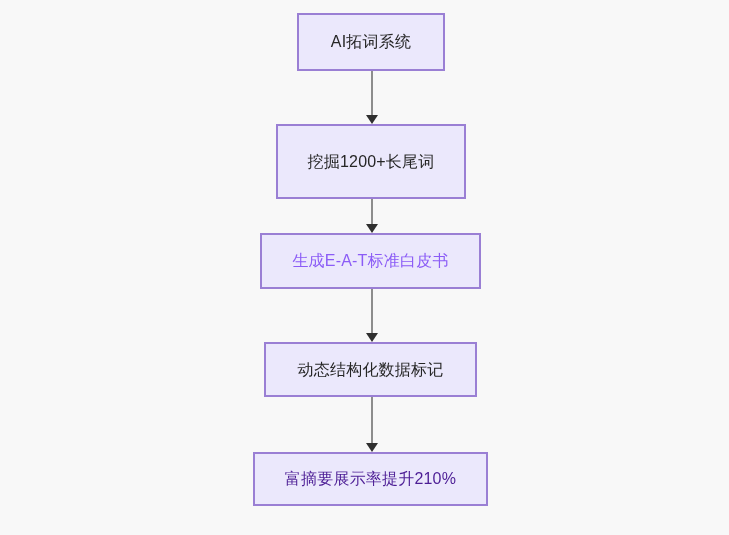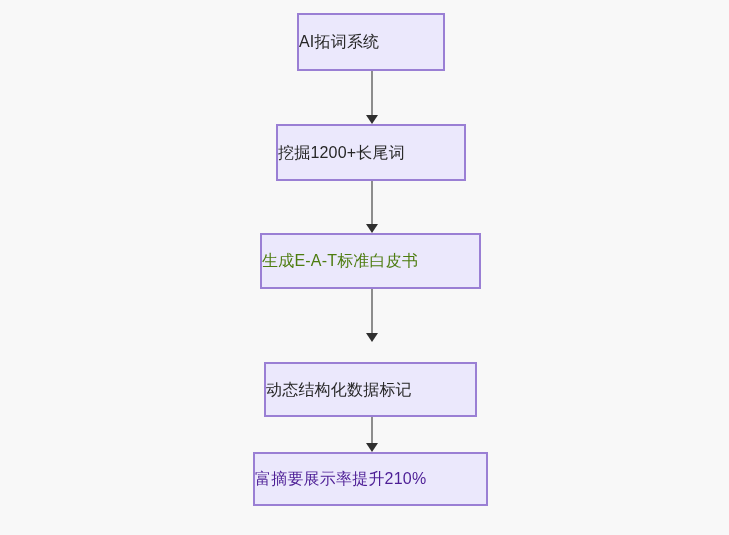--- a/index.html
+++ b/index.html
@@ -18,21 +18,21 @@
     width: 729px;
     height: 535px;
   }
   .node {
     position: absolute;
     box-sizing: border-box;
     background: #ebe8fc;
     border: 2px solid #9a7fd4;
     display: flex;
     align-items: center;
-    justify-content: flex-start;
+    justify-content: center;
     color: #262626;
     font-size: 16px;
     line-height: 1.2;
     letter-spacing: 0.2px;
     white-space: nowrap;
   }
   .node-label {
     display: block;
   }
   .edge {
@@ -73,26 +73,26 @@
     <div class="edge-head" style="top: 44px; border-top-color: rgb(47, 47, 47);"></div>
   </div>
   <div class="edge" id="edge-3" style="left: 371px; top: 397px; height: 55px; width: 2px;">
     <div class="edge-line" style="height: 47px; background: rgb(141, 141, 141);"></div>
     <div class="edge-head" style="top: 46px; border-top-color: rgb(47, 47, 47);"></div>
   </div>
 
   <div class="node" id="node-0" style="left: 297px; top: 13px; width: 148px; height: 58px; background: rgb(235, 232, 252); border-color: rgb(154, 127, 212); color: rgb(38, 38, 38);">
     <span class="node-label">AI拓词系统</span>
   </div>
-  <div class="node" id="node-1" style="left: 276px; top: 124px; width: 190px; height: 57px; background: rgb(235, 232, 252); border-color: rgb(154, 127, 212); color: rgb(38, 38, 38);">
+  <div class="node" id="node-1" style="left: 276px; top: 124px; width: 190px; height: 75px; background: rgb(235, 232, 252); border-color: rgb(154, 127, 212); color: rgb(38, 38, 38);">
     <span class="node-label">挖掘1200+长尾词</span>
   </div>
-  <div class="node" id="node-2" style="left: 260px; top: 233px; width: 221px; height: 56px; background: rgb(235, 232, 252); border-color: rgb(154, 127, 212); color: #4d7c0f;">
+  <div class="node" id="node-2" style="left: 260px; top: 233px; width: 221px; height: 56px; background: rgb(235, 232, 252); border-color: rgb(154, 127, 212); color: #8b5cf6;">
     <span class="node-label">生成E-A-T标准白皮书</span>
   </div>
-  <div class="node" id="node-3" style="left: 264px; top: 342px; width: 213px; height: 55px; background: rgb(235, 232, 252); border-color: rgb(154, 127, 212); color: rgb(38, 38, 38); margin-top: 20px;">
+  <div class="node" id="node-3" style="left: 264px; top: 342px; width: 213px; height: 55px; background: rgb(235, 232, 252); border-color: rgb(154, 127, 212); color: rgb(38, 38, 38);">
     <span class="node-label">动态结构化数据标记</span>
   </div>
   <div class="node" id="node-4" style="left: 253px; top: 452px; width: 235px; height: 54px; background: rgb(235, 232, 252); border-color: rgb(154, 127, 212); color: #4c1d95;">
     <span class="node-label">富摘要展示率提升210%</span>
   </div>
 
 </div>
 
 </body></html>

